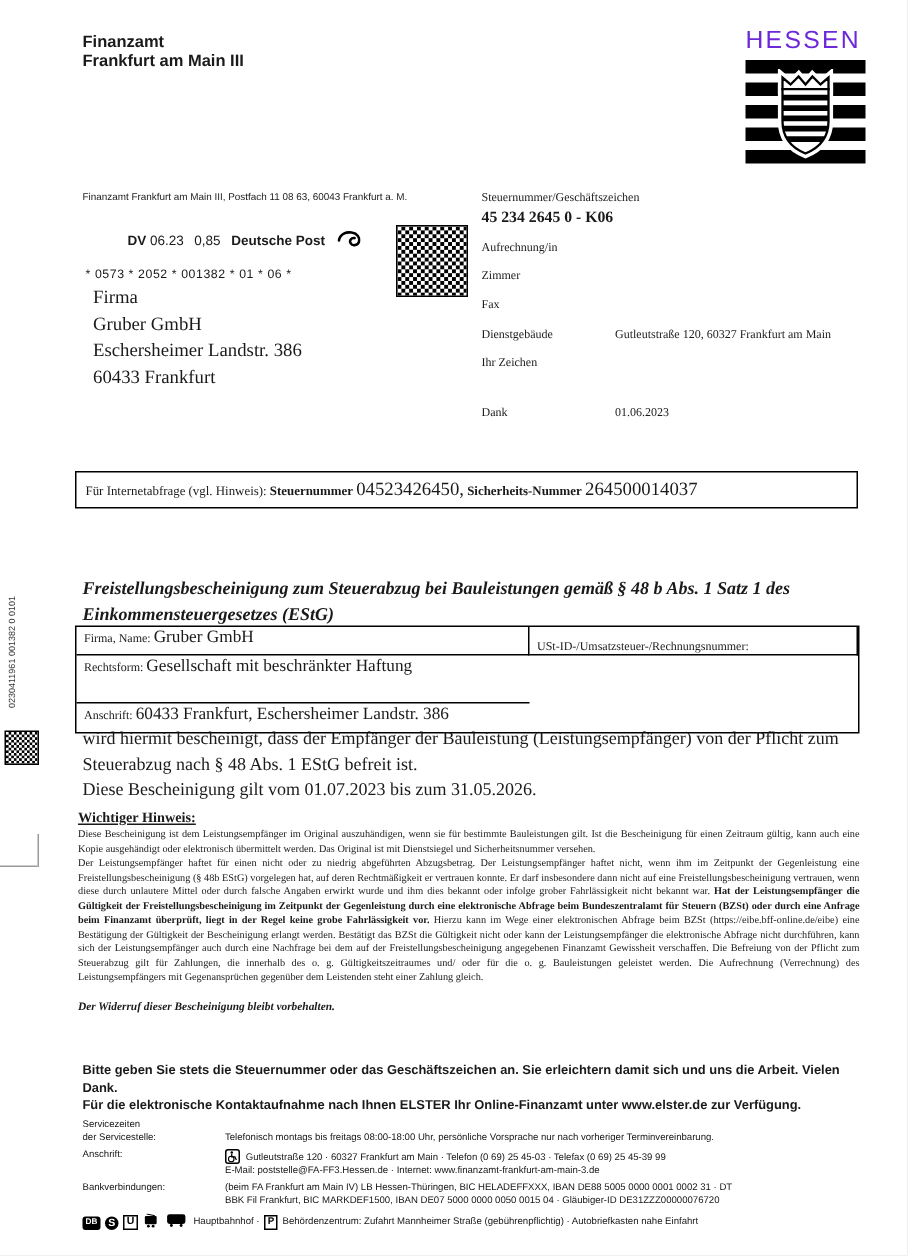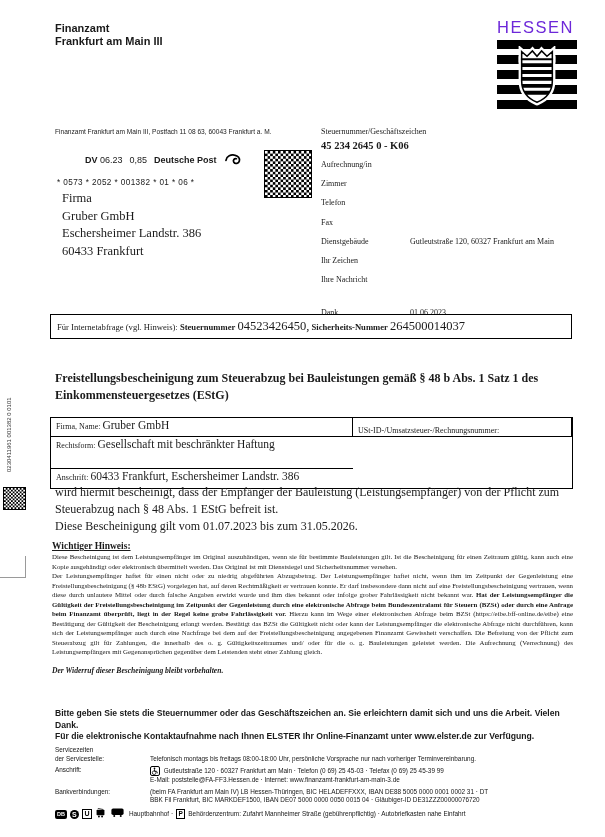--- a/index.html
+++ b/index.html
@@ -40,21 +40,21 @@
   .info-date{position:relative;margin-top:14px;font-size:8px;height:14px;}
   .info-date .info-val{position:absolute;left:89px;top:0;}
 
   
   .inet-box{position:absolute;left:50px;top:314px;width:508px;border:1px solid #000;
             padding:4px 6px;font-size:8.6px;white-space:nowrap;}
   .inet-box .lab{font-weight:bold;}
   .inet-box .val{font-size:12.5px;}
 
   
-  .doc-title{position:absolute;left:55px;top:370px;width:515px;font-size:12px;font-weight:bold;line-height:16.5px;}
+  .doc-title{position:absolute;left:55px;top:384px;width:515px;font-size:12px;font-weight:bold;line-height:16.5px;font-style:italic;}
 
   
   .subject-table{position:absolute;left:50px;top:417px;width:521px;border:1px solid #000;
                  display:grid;grid-template-columns:302px 219px;grid-template-rows:19px 32px 19px;}
   .st-cell{border-bottom:1px solid #000;padding:1px 5px;font-size:8px;overflow:hidden;}
   .st-left{border-right:1px solid #000;}
   .st-bottomlab{display:flex;align-items:flex-end;}
   .st-full{grid-column:1 / span 2;border-bottom:none;}
   .st-val{font-size:11.5px;}
 
@@ -158,25 +158,23 @@
     <div>Gruber GmbH</div>
     <div>Eschersheimer Landstr. 386</div>
     <div>60433 Frankfurt</div>
   </div>
 
   <div class="info-col">
     <div class="info-ref-label">Steuernummer/Geschäftszeichen</div>
     <div class="info-ref-value">45 234 2645 0 - K06</div>
     <div class="info-row"><span>Aufrechnung/in</span><span class="info-val"></span></div>
     <div class="info-row"><span>Zimmer</span><span class="info-val"></span></div>
-    <div class="info-row"><span>Telefon</span><span class="info-val"></span></div>
     <div class="info-row"><span>Fax</span><span class="info-val"></span></div>
     <div class="info-row"><span>Dienstgebäude</span><span class="info-val">Gutleutstraße 120, 60327 Frankfurt am Main</span></div>
     <div class="info-row"><span>Ihr Zeichen</span><span class="info-val"></span></div>
-    <div class="info-row"><span>Ihre Nachricht</span><span class="info-val"></span></div>
     <div class="info-date">
       <span>Dank</span>
       <span class="info-val">01.06.2023</span>
     </div>
   </div>
 
   <div class="inet-box">
     <span>Für Internetabfrage (vgl. Hinweis):</span>
     <span class="lab">Steuernummer</span>
     <span class="val">04523426450,</span>

